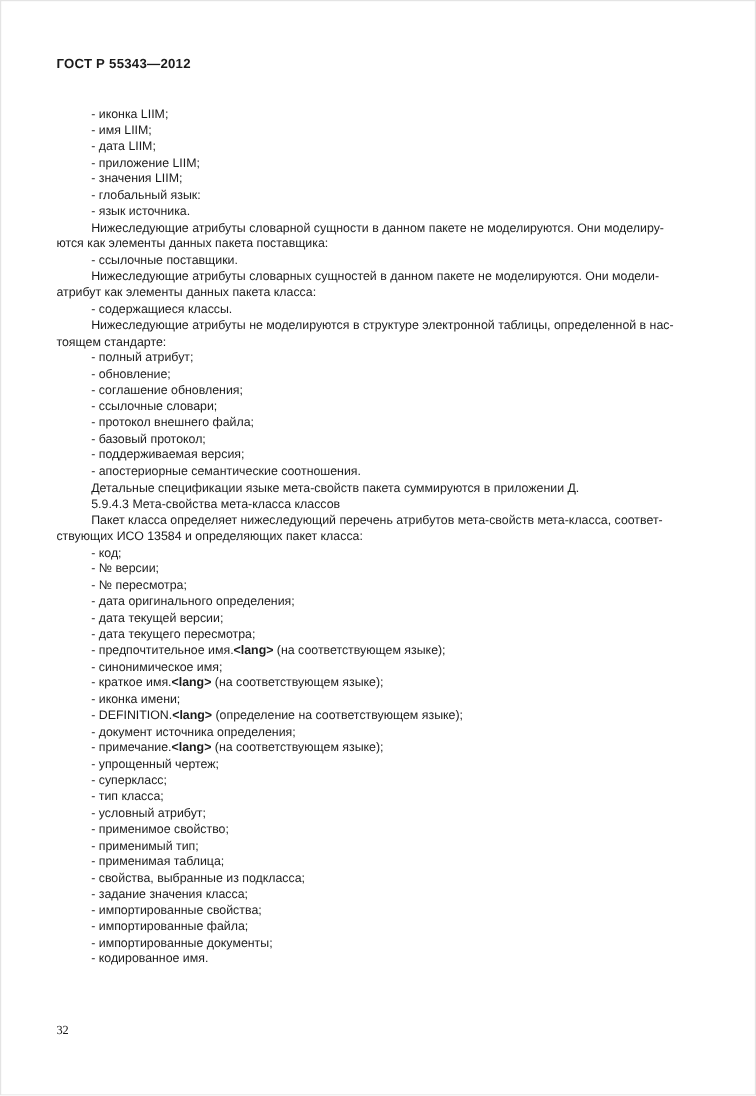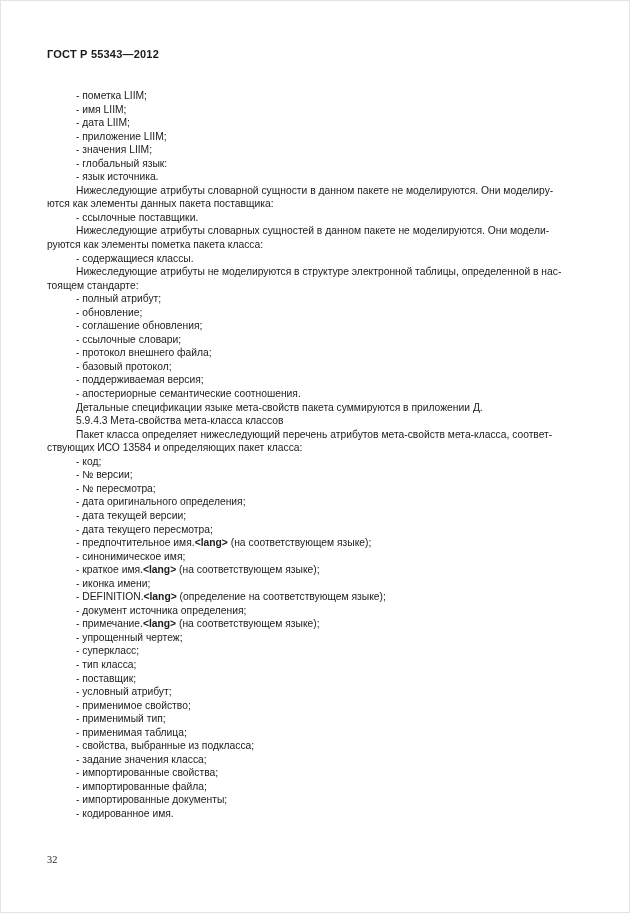--- a/index.html
+++ b/index.html
@@ -54,32 +54,32 @@
     font-family: Liberation Serif, serif;
   }
 </style>
 </head>
 <body>
 
 <div class="page">
   <div class="doc-header">ГОСТ Р 55343—2012</div>
 
   <div class="doc-body">
-      <div class="line indent-list"><span>- пометка LIIM;</span></div>
+      <div class="line indent-list"><span>- иконка LIIM;</span></div>
       <div class="line indent-list"><span>- имя LIIM;</span></div>
       <div class="line indent-list"><span>- дата LIIM;</span></div>
       <div class="line indent-list"><span>- приложение LIIM;</span></div>
       <div class="line indent-list"><span>- значения LIIM;</span></div>
       <div class="line indent-list"><span>- глобальный язык:</span></div>
       <div class="line indent-list"><span>- язык источника.</span></div>
       <div class="line indent-first"><span>Нижеследующие атрибуты словарной сущности в данном пакете не моделируются. Они моделиру-</span></div>
       <div class="line indent-cont"><span>ются как элементы данных пакета поставщика:</span></div>
       <div class="line indent-list"><span>- ссылочные поставщики.</span></div>
       <div class="line indent-first"><span>Нижеследующие атрибуты словарных сущностей в данном пакете не моделируются. Они модели-</span></div>
-      <div class="line indent-cont"><span>руются как элементы пометка пакета класса:</span></div>
+      <div class="line indent-cont"><span>атрибут как элементы данных пакета класса:</span></div>
       <div class="line indent-list"><span>- содержащиеся классы.</span></div>
       <div class="line indent-first"><span>Нижеследующие атрибуты не моделируются в структуре электронной таблицы, определенной в нас-</span></div>
       <div class="line indent-cont"><span>тоящем стандарте:</span></div>
       <div class="line indent-list"><span>- полный атрибут;</span></div>
       <div class="line indent-list"><span>- обновление;</span></div>
       <div class="line indent-list"><span>- соглашение обновления;</span></div>
       <div class="line indent-list"><span>- ссылочные словари;</span></div>
       <div class="line indent-list"><span>- протокол внешнего файла;</span></div>
       <div class="line indent-list"><span>- базовый протокол;</span></div>
       <div class="line indent-list"><span>- поддерживаемая версия;</span></div>
@@ -97,21 +97,20 @@
       <div class="line indent-list"><span>- предпочтительное имя.</span><span class="bold">&lt;lang&gt;</span><span> (на соответствующем языке);</span></div>
       <div class="line indent-list"><span>- синонимическое имя;</span></div>
       <div class="line indent-list"><span>- краткое имя.</span><span class="bold">&lt;lang&gt;</span><span> (на соответствующем языке);</span></div>
       <div class="line indent-list"><span>- иконка имени;</span></div>
       <div class="line indent-list"><span>- DEFINITION.</span><span class="bold">&lt;lang&gt;</span><span> (определение на соответствующем языке);</span></div>
       <div class="line indent-list"><span>- документ источника определения;</span></div>
       <div class="line indent-list"><span>- примечание.</span><span class="bold">&lt;lang&gt;</span><span> (на соответствующем языке);</span></div>
       <div class="line indent-list"><span>- упрощенный чертеж;</span></div>
       <div class="line indent-list"><span>- суперкласс;</span></div>
       <div class="line indent-list"><span>- тип класса;</span></div>
-      <div class="line indent-list"><span>- поставщик;</span></div>
       <div class="line indent-list"><span>- условный атрибут;</span></div>
       <div class="line indent-list"><span>- применимое свойство;</span></div>
       <div class="line indent-list"><span>- применимый тип;</span></div>
       <div class="line indent-list"><span>- применимая таблица;</span></div>
       <div class="line indent-list"><span>- свойства, выбранные из подкласса;</span></div>
       <div class="line indent-list"><span>- задание значения класса;</span></div>
       <div class="line indent-list"><span>- импортированные свойства;</span></div>
       <div class="line indent-list"><span>- импортированные файла;</span></div>
       <div class="line indent-list"><span>- импортированные документы;</span></div>
       <div class="line indent-list"><span>- кодированное имя.</span></div>

